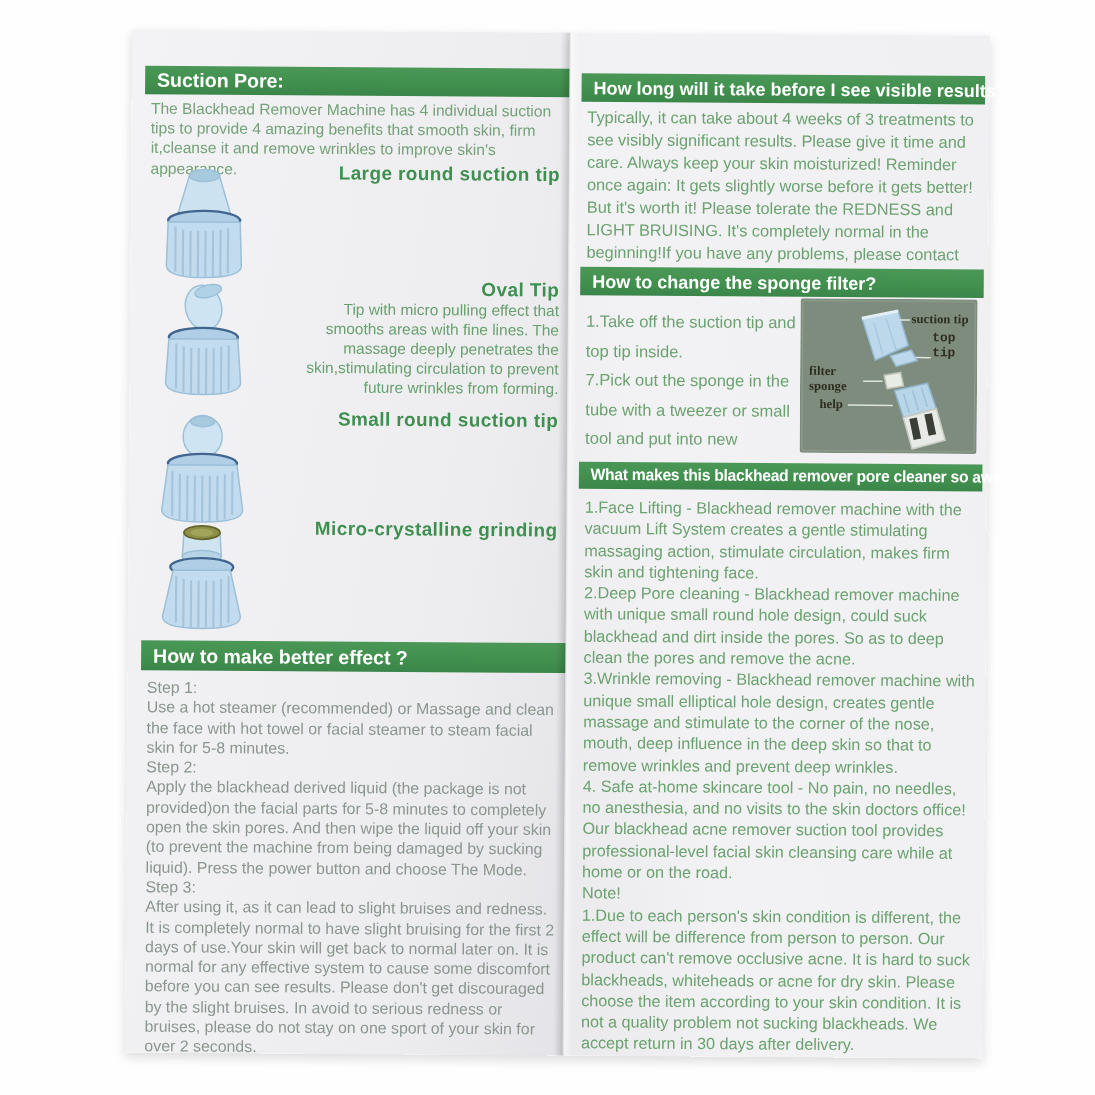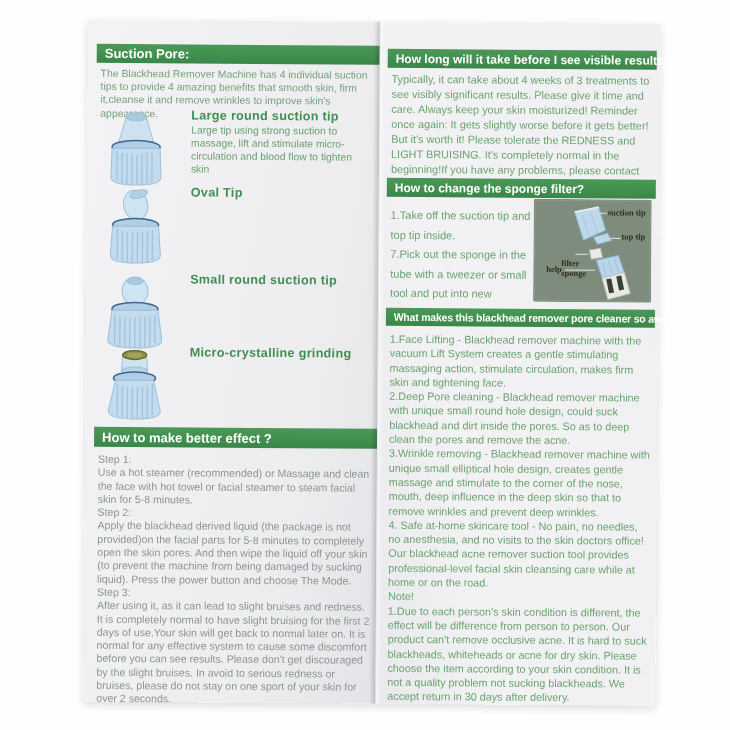--- a/index.html
+++ b/index.html
@@ -18,42 +18,42 @@
   .bar { position:absolute; background:linear-gradient(180deg,#4a9757 0%,#42904e 55%,#3b854a 100%);
          color:#ffffff; font-weight:bold; display:flex; align-items:center; }
   .bar span { padding-left:8px; white-space:nowrap; }
 
   
   .bar-suction { left:9px; right:0; top:24px; height:19px; font-size:13px; }
   .intro { position:absolute; left:13px; top:47px; width:274px;
            font-size:10.4px; line-height:13.2px; color:#74a178; }
   .tip-row { position:absolute; left:0; width:292px; }
   .tip-img { position:absolute; left:10px; top:0; width:78px; }
-  .tip-body { position:absolute; left:104px; top:0; width:182px; }
+  .tip-body { position:absolute; left:104px; top:0; width:182px;text-align:right; }
   .tip-title { font-size:12.6px; font-weight:bold; color:#3f9050; letter-spacing:.3px; margin-bottom:2px; }
   .tip-text  { font-size:10.3px; line-height:12.9px; color:#68a06e; }
   .row1 { top:88px; }  .row2 { top:165px; }  .row3 { top:252px; }  .row4 { top:325px; }
   .bar-effect { left:9px; right:0; top:407px; height:20px; font-size:13px; }
   .steps { position:absolute; left:13px; top:433px; width:274px;
            font-size:10.6px; line-height:13.3px; color:#8b968e; white-space:pre-line; }
 
   
   .bar-results { left:8px; right:3px; top:27px; height:19px; font-size:12px; }
   .results-text { position:absolute; left:12px; top:50px; width:263px;
                   font-size:10.9px; line-height:15px; color:#6ba26f; }
   .bar-sponge { left:8px; right:3px; top:156px; height:19px; font-size:12px; }
   .sponge-steps { position:absolute; left:12px; top:184px; width:142px;
                   font-size:11px; line-height:19.5px; color:#6ba26f; white-space:pre-line; }
   .diagram { position:absolute; left:155px; top:176px; width:118px; height:103px; }
   .diagram svg { position:absolute; left:0; top:0; }
   .dlabel { position:absolute; font-family:"Liberation Serif", serif; font-weight:bold;
             font-size:8.5px; line-height:9.5px; color:#2e2e1f; }
   .dl-suction { left:74px; top:9px;  width:44px; }
-  .dl-toptip  { left:88px; top:33px; width:30px; }
-  .dl-filter  { left:6px;  top:60px; width:34px;margin-left:22px; }
+  .dl-toptip  { left:88px; top:22px; width:30px;font-family:Liberation Mono, monospace; }
+  .dl-filter  { left:6px;  top:44px; width:34px; }
   .dl-tube    { left:13px; top:66px; width:30px; }
   .bar-awesome { left:8px; right:3px; top:286px; height:18px; font-size:10.8px; }
   .bar-awesome span { transform:scaleX(.97); transform-origin:left center; letter-spacing:-.2px; }
   .awesome { position:absolute; left:12px; top:310px; width:264px;
              font-size:10.8px; line-height:14.3px; color:#6ba26f; white-space:pre-line; }
 </style>
 </head>
 <body>
 
 <div class="leaflet">
@@ -71,36 +71,36 @@
         <svg width="78" height="82" viewBox="0 0 78 82">
           <path d="M29,9 L21,36 L57,36 L49,9 Z" fill="#cde2f1" stroke="#9cc0d8" stroke-width="1"></path>
           <ellipse cx="39" cy="9" rx="10" ry="4" fill="#a8cade" stroke="#9cc0d8" stroke-width="1"></ellipse>
           <ellipse cx="39" cy="39" rx="24" ry="6.5" fill="#b0cfe6" stroke="#41658e" stroke-width="1.6"></ellipse>
           <path d="M15,40 L14,69 Q14,77 39,77 Q64,77 64,69 L63,40 Z" fill="#c2dbee" stroke="#9cc0d8" stroke-width="1"></path>
           <path d="M20,43 v30 M25,45 v31 M30,46 v31 M35,46 v31 M40,46 v31 M45,46 v31 M50,45 v31 M55,44 v30" stroke="#a5c4dc" stroke-width="1.4" fill="none"></path>
         </svg>
       </div>
       <div class="tip-body">
         <div class="tip-title">Large round suction tip</div>
-        <div class="tip-text">Large tip using strong suction to massage, lift and stimulate micro-circulation and blood flow to tighten skin</div>
       </div>
     </div>
 
     <div class="tip-row row2">
       <div class="tip-img">
         <svg width="78" height="84" viewBox="0 0 78 84">
           <ellipse cx="39" cy="20" rx="12" ry="15" transform="rotate(-14 39 20)" fill="#cfe4f2" stroke="#9cc0d8" stroke-width="1"></ellipse>
           <ellipse cx="42" cy="9" rx="9" ry="4" transform="rotate(-14 42 9)" fill="#b0d2e6" stroke="#9cc0d8" stroke-width="1"></ellipse>
           <ellipse cx="39" cy="40" rx="23" ry="6.5" fill="#b0cfe6" stroke="#41658e" stroke-width="1.6"></ellipse>
           <path d="M16,41 L14,70 Q14,78 39,78 Q64,78 64,70 L62,41 Z" fill="#c2dbee" stroke="#9cc0d8" stroke-width="1"></path>
           <path d="M21,44 v30 M26,46 v31 M31,47 v31 M36,47 v31 M41,47 v31 M46,47 v31 M51,46 v31 M56,45 v30" stroke="#a5c4dc" stroke-width="1.4" fill="none"></path>
         </svg>
       </div>
       <div class="tip-body">
         <div class="tip-title">Oval Tip</div>
+        <div class="tip-text">Tip with micro pulling effect that smooths areas with fine lines. The massage deeply penetrates the skin,stimulating circulation to prevent future wrinkles from forming.</div>
       </div>
     </div>
 
     <div class="tip-row row3">
       <div class="tip-img">
         <svg width="78" height="80" viewBox="0 0 78 80">
           <ellipse cx="39" cy="19" rx="13" ry="14" fill="#cfe4f2" stroke="#9cc0d8" stroke-width="1"></ellipse>
           <ellipse cx="39" cy="9" rx="8" ry="3.4" fill="#a8cade" stroke="#9cc0d8" stroke-width="1"></ellipse>
           <ellipse cx="39" cy="37" rx="23" ry="6.5" fill="#b0cfe6" stroke="#41658e" stroke-width="1.6"></ellipse>
           <path d="M16,38 L12,68 Q12,76 39,76 Q66,76 66,68 L62,38 Z" fill="#c2dbee" stroke="#9cc0d8" stroke-width="1"></path>

